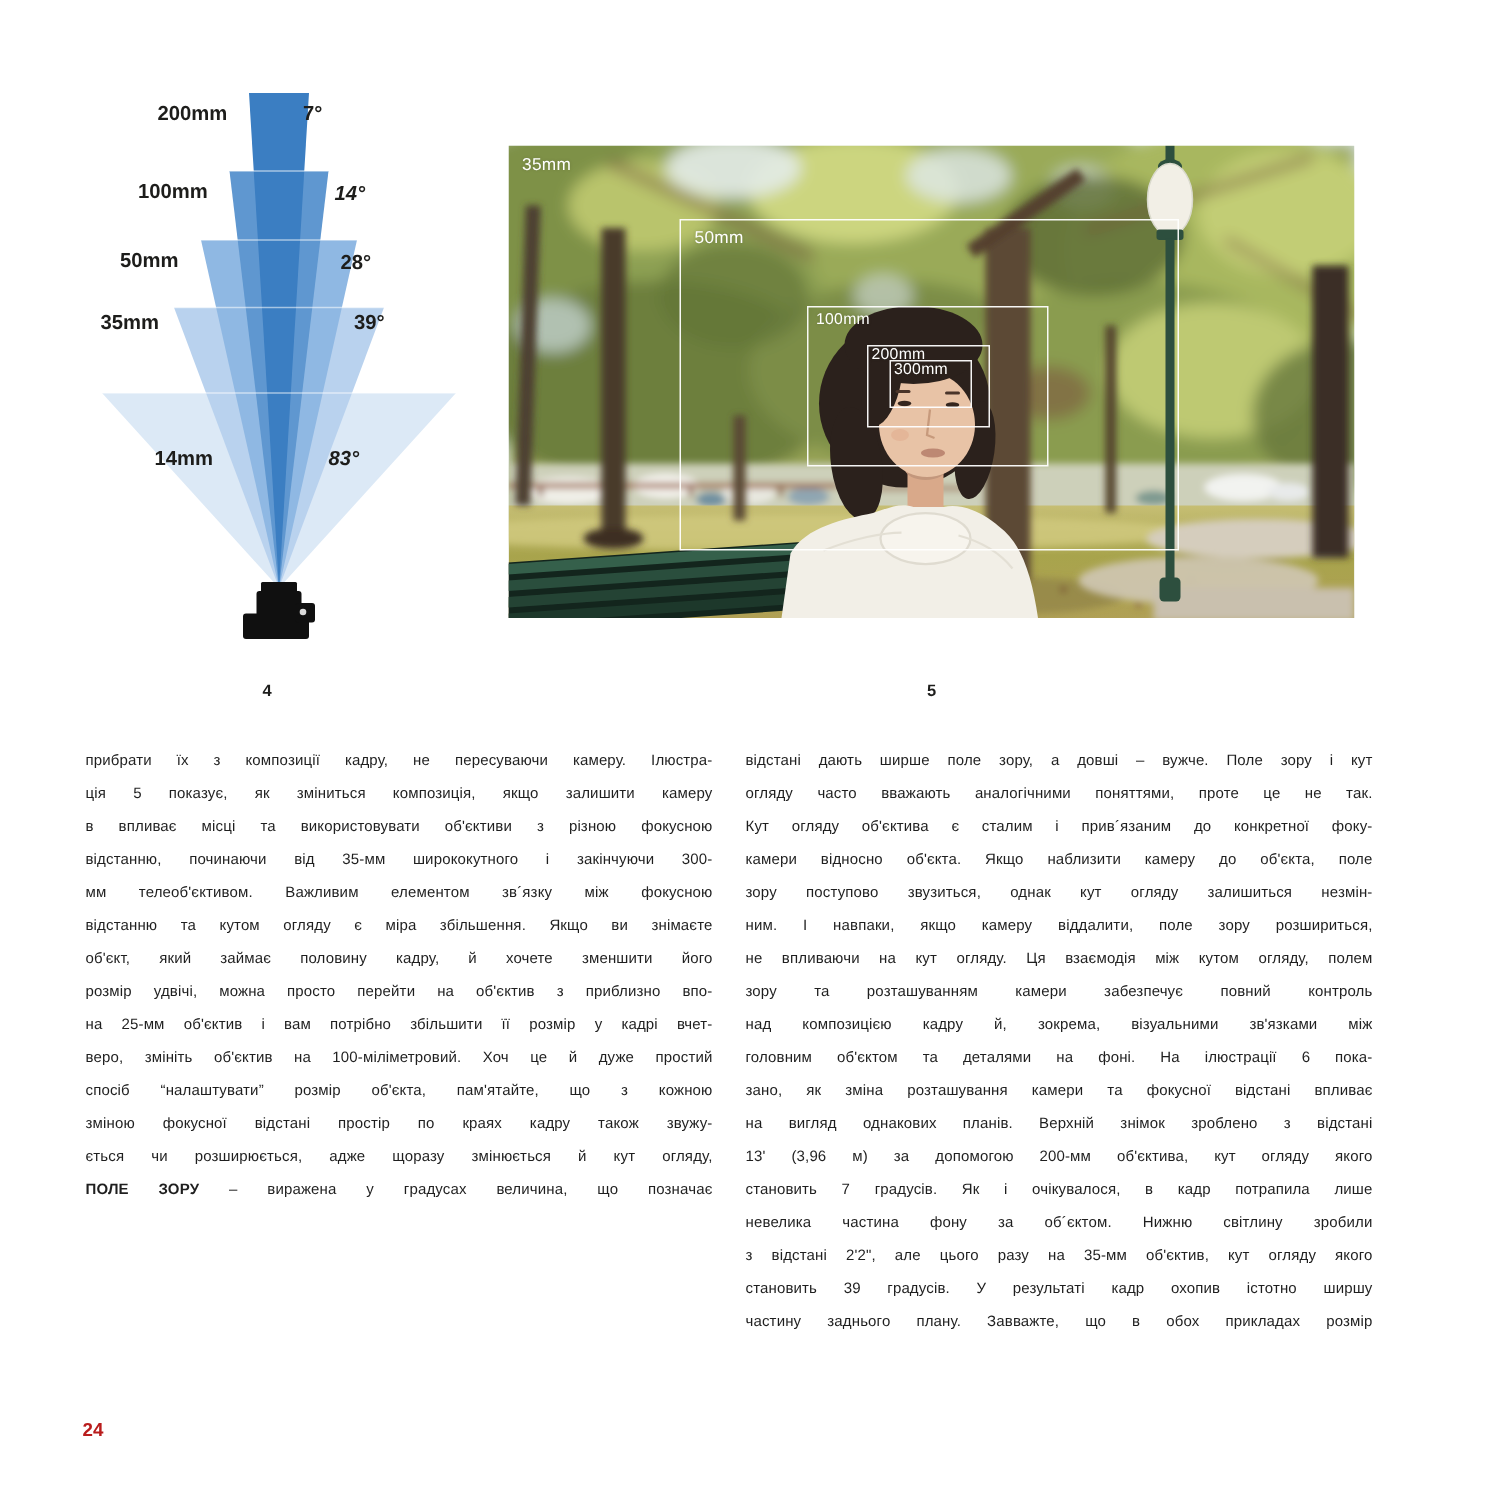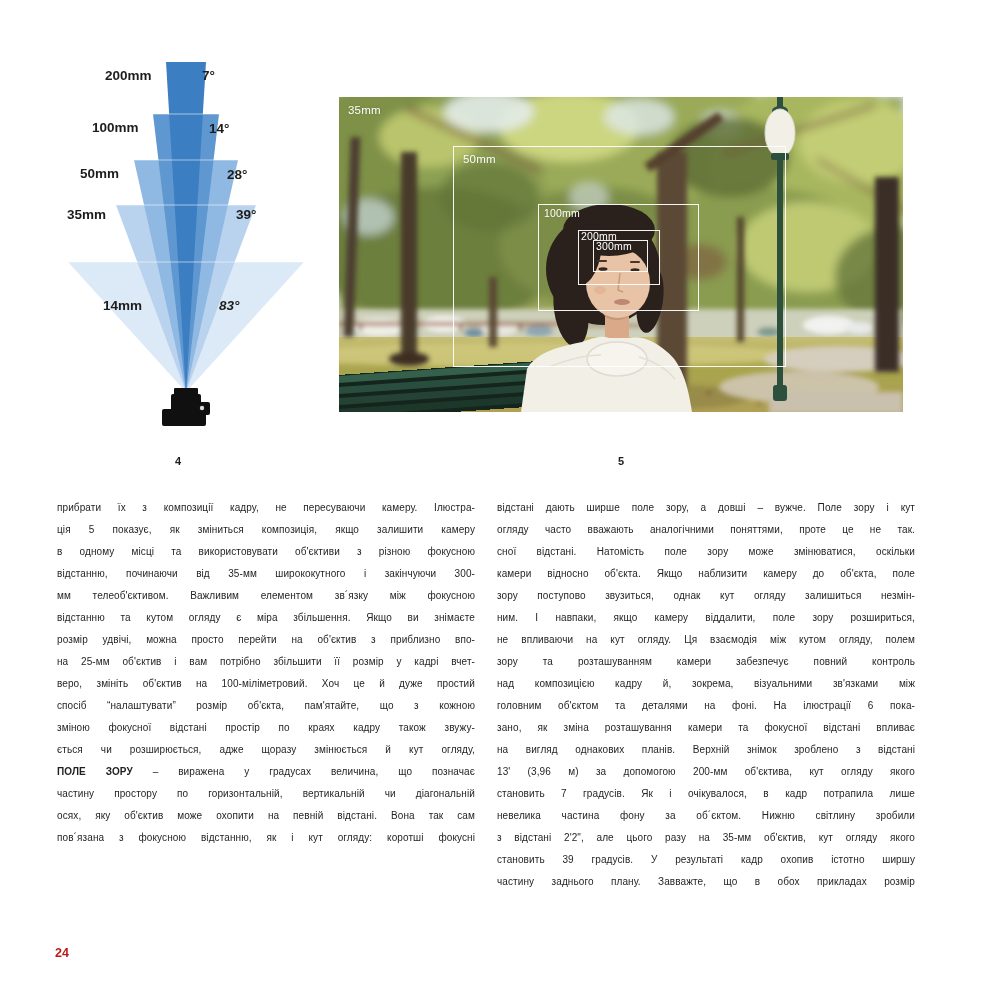--- a/index.html
+++ b/index.html
@@ -54,21 +54,21 @@
     <rect x="151" y="346" width="30" height="18" rx="2"></rect>
     <rect x="142" y="361" width="44" height="17" rx="2"></rect>
     <rect x="177" y="354" width="13" height="13" rx="2"></rect>
     <circle cx="182" cy="360" r="2.2" fill="#ffffff" opacity="0.85"></circle>
   </g>
 </svg>
 
 <div class="dlabel" style="left:105px; top:68px;">200mm</div>
 <div class="dlabel" style="left:202px; top:68px;">7°</div>
 <div class="dlabel" style="left:92px;  top:120px;">100mm</div>
-<div class="dlabel" style="left:209px; top:121px;">14°</div>
+<div class="dlabel" style="left:223px; top:121px;font-style:italic;">14°</div>
 <div class="dlabel" style="left:80px;  top:166px;">50mm</div>
 <div class="dlabel" style="left:227px; top:167px;">28°</div>
 <div class="dlabel" style="left:67px;  top:207px;">35mm</div>
 <div class="dlabel" style="left:236px; top:207px;">39°</div>
 <div class="dlabel" style="left:103px; top:298px;">14mm</div>
 <div class="dlabel" style="left:219px; top:298px;font-style:italic;">83°</div>
 
 <div class="figcap" style="left:175px; top:455px;">4</div>
 <div class="figcap" style="left:618px; top:455px;">5</div>
 
@@ -225,46 +225,42 @@
   <div class="flabel big" style="left:124px; top:56px;">50mm</div>
   <div class="flabel" style="left:205px; top:110px;">100mm</div>
   <div class="flabel" style="left:242px; top:133px;">200mm</div>
   <div class="flabel" style="left:257px; top:143px;">300mm</div>
 </div>
 
 <div id="col-left" class="col">
   <div>
       <div class="textline">прибрати їх з композиції кадру, не пересуваючи камеру. Ілюстра-</div>
       <div class="textline">ція 5 показує, як зміниться композиція, якщо залишити камеру</div>
-      <div class="textline">в одному місці та використовувати об'єктиви з різною фокусною</div>
+      <div class="textline">в впливає місці та використовувати об'єктиви з різною фокусною</div>
       <div class="textline">відстанню, починаючи від 35-мм ширококутного і закінчуючи 300-</div>
       <div class="textline">мм телеоб'єктивом. Важливим елементом зв´язку між фокусною</div>
       <div class="textline">відстанню та кутом огляду є міра збільшення. Якщо ви знімаєте</div>
+      <div class="textline">об'єкт, який займає половину кадру, й хочете зменшити його</div>
       <div class="textline">розмір удвічі, можна просто перейти на об'єктив з приблизно впо-</div>
       <div class="textline">на 25-мм об'єктив і вам потрібно збільшити її розмір у кадрі вчет-</div>
       <div class="textline">веро, змініть об'єктив на 100-міліметровий. Хоч це й дуже простий</div>
       <div class="textline">спосіб “налаштувати” розмір об'єкта, пам'ятайте, що з кожною</div>
       <div class="textline">зміною фокусної відстані простір по краях кадру також звужу-</div>
       <div class="textline">ється чи розширюється, адже щоразу змінюється й кут огляду,</div>
     </div>
   <div id="para2">
     <div class="textline"><span class="lead">ПОЛЕ ЗОРУ</span> <span>– виражена у градусах величина, що позначає</span></div>
-    <div>
-        <div class="textline">частину простору по горизонтальній, вертикальній чи діагональній</div>
-        <div class="textline">осях, яку об'єктив може охопити на певній відстані. Вона так сам</div>
-        <div class="textline">пов´язана з фокусною відстанню, як і кут огляду: коротші фокусні</div>
-      </div>
   </div>
 </div>
 
 <div id="col-right" class="col">
   <div>
       <div class="textline">відстані дають ширше поле зору, а довші – вужче. Поле зору і кут</div>
       <div class="textline">огляду часто вважають аналогічними поняттями, проте це не так.</div>
-      <div class="textline">сної відстані. Натомість поле зору може змінюватися, оскільки</div>
+      <div class="textline">Кут огляду об'єктива є сталим і прив´язаним до конкретної фоку-</div>
       <div class="textline">камери відносно об'єкта. Якщо наблизити камеру до об'єкта, поле</div>
       <div class="textline">зору поступово звузиться, однак кут огляду залишиться незмін-</div>
       <div class="textline">ним. І навпаки, якщо камеру віддалити, поле зору розшириться,</div>
       <div class="textline">не впливаючи на кут огляду. Ця взаємодія між кутом огляду, полем</div>
       <div class="textline">зору та розташуванням камери забезпечує повний контроль</div>
       <div class="textline">над композицією кадру й, зокрема, візуальними зв'язками між</div>
       <div class="textline">головним об'єктом та деталями на фоні. На ілюстрації 6 пока-</div>
       <div class="textline">зано, як зміна розташування камери та фокусної відстані впливає</div>
       <div class="textline">на вигляд однакових планів. Верхній знімок зроблено з відстані</div>
       <div class="textline">13' (3,96 м) за допомогою 200-мм об'єктива, кут огляду якого</div>

